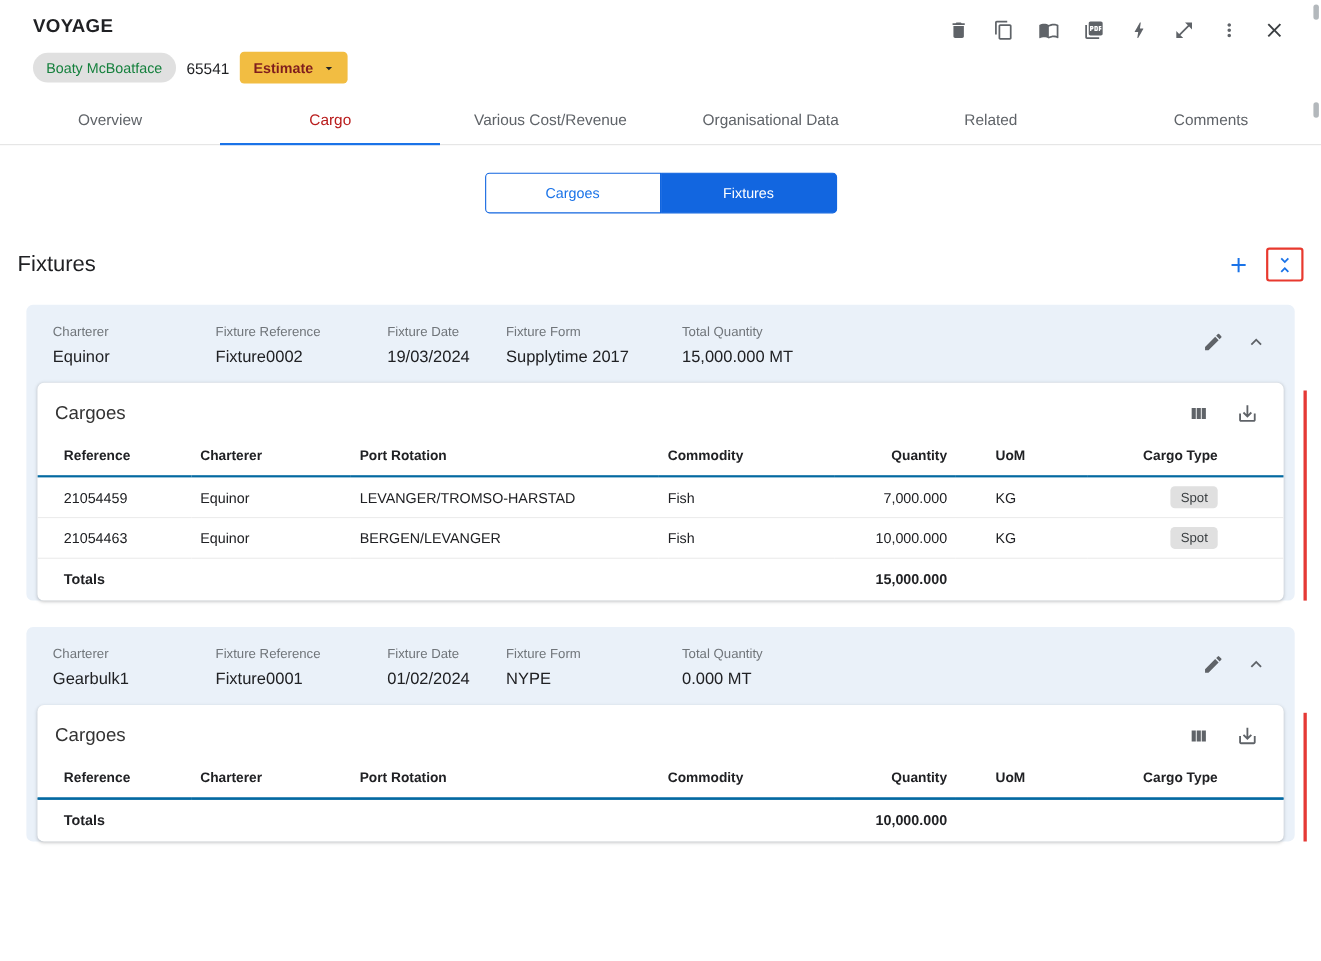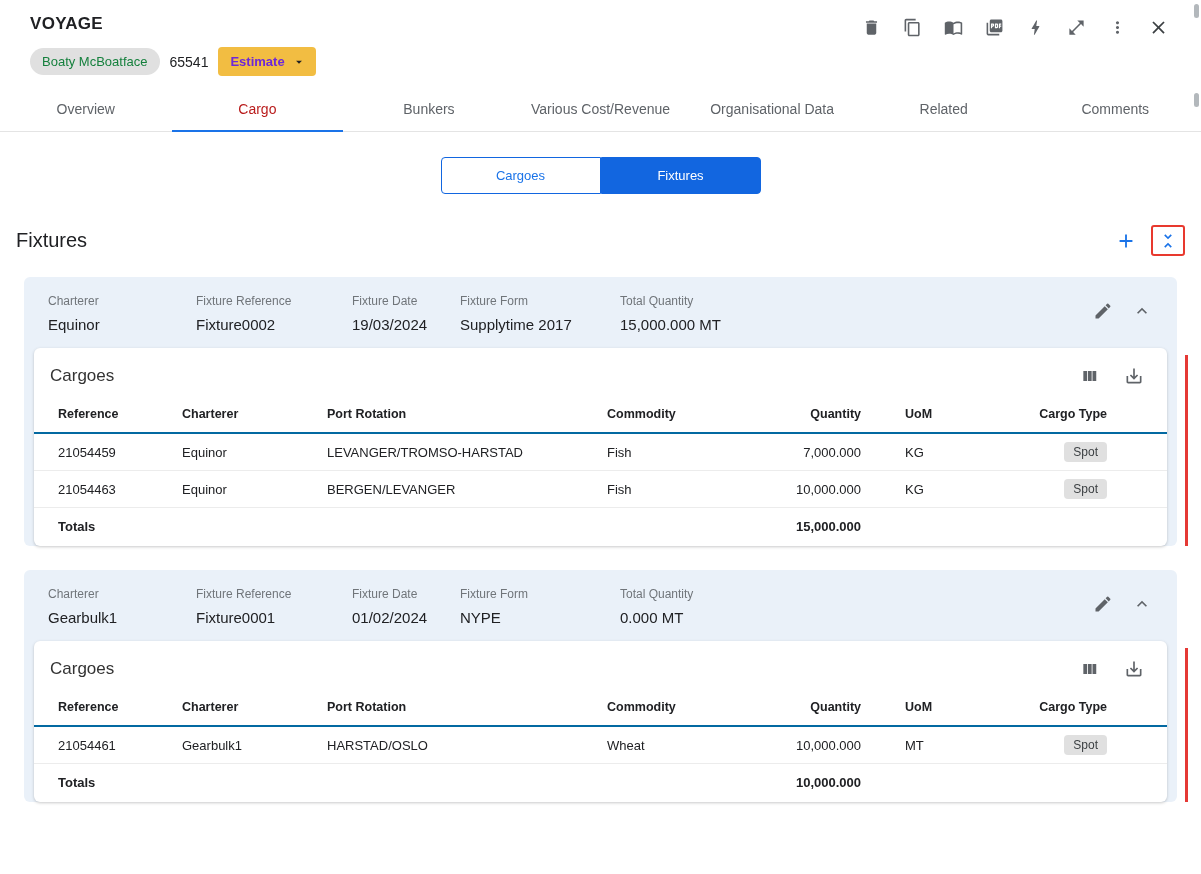--- a/index.html
+++ b/index.html
@@ -13,21 +13,21 @@
   .app-title { font-size:17px; font-weight:bold; letter-spacing:.3px; color:#202124; }
   .header-icons { display:flex; align-items:center; gap:19px; margin-top:2px; margin-right:2px; }
   .icon-btn { width:22px; height:22px; display:flex; align-items:center; justify-content:center; }
   .icon-btn svg { width:19px; height:19px; fill:#5f6368; }
   .icon-btn.close-btn svg { width:21px; height:21px; fill:#3c4043; }
 
   .chip-row { display:flex; align-items:center; gap:10px; margin-top:9px; }
   .vessel-chip { background:#e0e0e0; color:#15803d; border-radius:14px; padding:6px 12px; font-size:13px; }
   .voyage-number { font-size:14px; color:#202124; }
   .estimate-btn { background:#f2bd42; border-radius:4px; padding:7px 10px 7px 12px; font-size:13px;
-                  font-weight:bold; color:#6d28d9; display:flex; align-items:center; gap:7px; }
+                  font-weight:bold; color:#7f1d1d; display:flex; align-items:center; gap:7px; }
   .estimate-btn svg { width:14px; height:14px; fill:#202124; }
 
   
   .tabs { display:flex; margin-top:12px; border-bottom:1px solid #e4e4e4; }
   .tab { flex:1; text-align:center; padding:13px 0 14px; font-size:14px; color:#5f6368; }
   .tab.active { color:#b91c1c; border-bottom:2px solid #1a73e8; margin-bottom:-1px; padding-bottom:13px; }
 
   
   .toggle-row { display:flex; justify-content:center; margin-top:25px; }
   .seg-btn { width:160px; height:37px; font-size:13px; display:flex; align-items:center; justify-content:center; }
@@ -135,21 +135,20 @@
       <svg viewBox="0 0 24 24">
           <path d="M7 10l5 5 5-5z"></path>
         </svg>
     </button>
   </div>
 </div>
 
 <nav class="tabs">
   <div class="tab">Overview</div>
   <div class="tab active">Cargo</div>
-  <div class="tab">Bunkers</div>
   <div class="tab">Various Cost/Revenue</div>
   <div class="tab">Organisational Data</div>
   <div class="tab">Related</div>
   <div class="tab">Comments</div>
 </nav>
 
 <div class="toggle-row">
   <button class="seg-btn seg-left">Cargoes</button>
   <button class="seg-btn seg-right">Fixtures</button>
 </div>
@@ -347,29 +346,20 @@
             <th>Reference</th>
             <th>Charterer</th>
             <th>Port Rotation</th>
             <th>Commodity</th>
             <th class="col-qty">Quantity</th>
             <th class="col-uom">UoM</th>
             <th class="col-type">Cargo Type</th>
           </tr>
         </thead>
         <tbody>
-          <tr>
-            <td>21054461</td>
-            <td>Gearbulk1</td>
-            <td>HARSTAD/OSLO</td>
-            <td>Wheat</td>
-            <td class="col-qty">10,000.000</td>
-            <td class="col-uom">MT</td>
-            <td class="col-type"><span class="chip-spot">Spot</span></td>
-          </tr>
           <tr class="totals-row">
             <td>Totals</td>
             <td></td>
               <td></td>
               <td></td>
             <td class="col-qty">10,000.000</td>
             <td></td>
               <td></td>
           </tr>
         </tbody>

